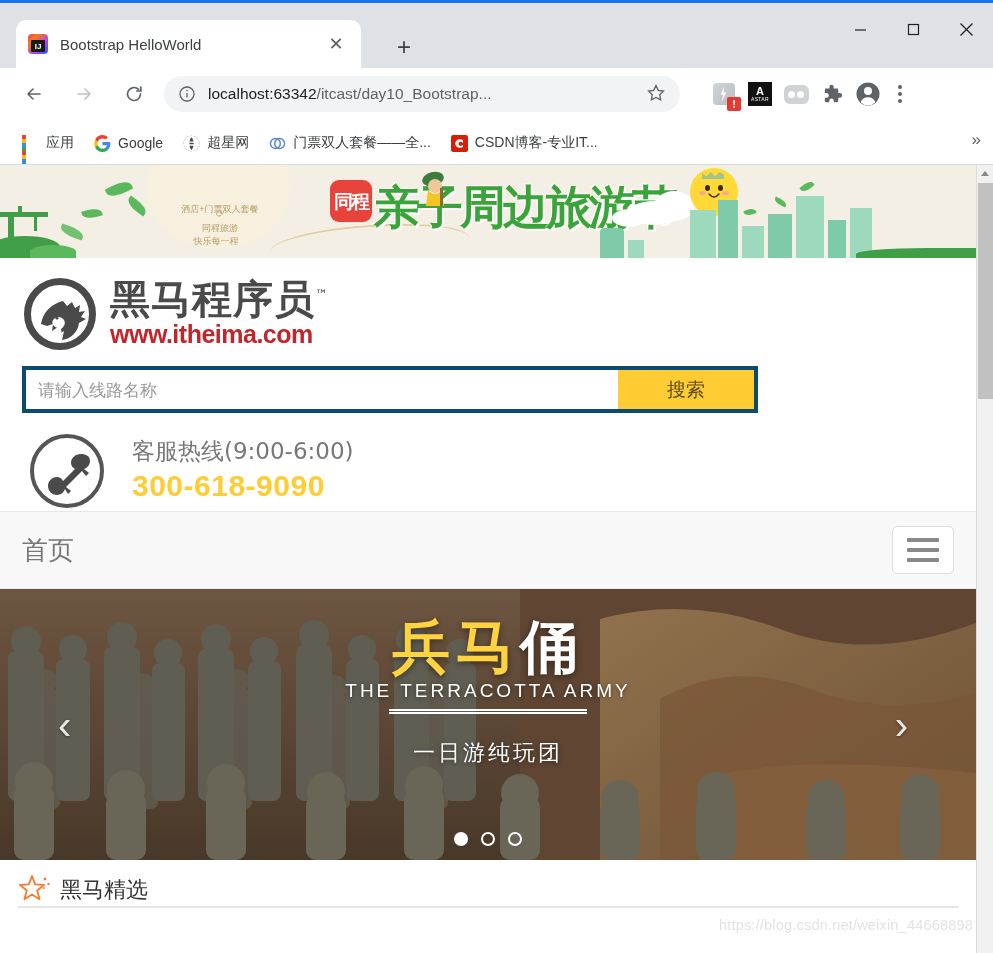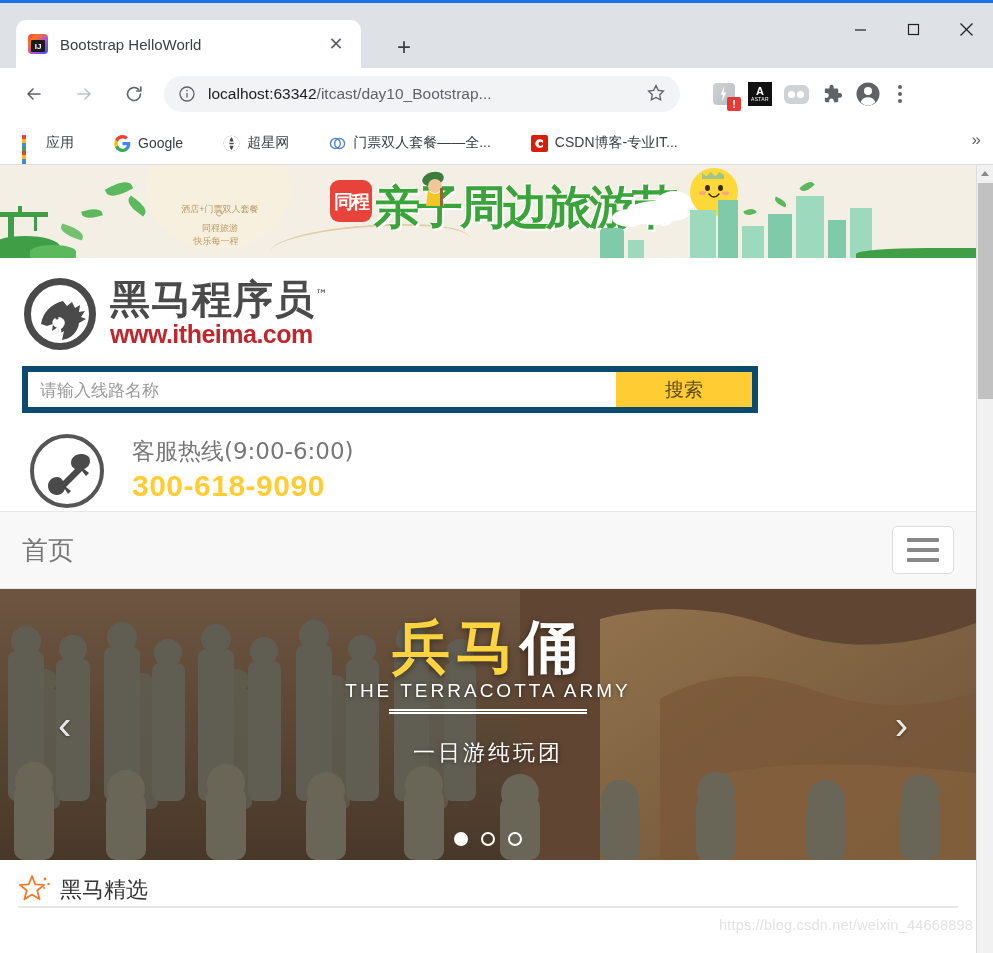--- a/index.html
+++ b/index.html
@@ -83,21 +83,21 @@
   .ext-astar .t { font-size:5px; letter-spacing:.3px; line-height:6px; }
   .ext-pill { width:25px; height:19px; border-radius:6px; background:#d0d3d6; display:flex;
      align-items:center; justify-content:center; gap:2px; }
   .ext-pill i { width:7px; height:7px; border-radius:50%; background:#fff; display:block; }
   .kebab { width:28px; height:36px; display:flex; flex-direction:column; align-items:center;
      justify-content:center; gap:3px; }
   .kebab i { width:4px; height:4px; border-radius:50%; background:#5f6368; display:block; }
 
   .bookmarks {
     position:absolute; top:122px; left:0; width:993px; height:42px; background:#fff;
-    display:flex; align-items:center; padding-left:14px;gap:20px;
+    display:flex; align-items:center; padding-left:14px;
   }
   .bm { display:flex; align-items:center; height:28px; padding:0 8px; margin-right:4px;
      font-size:14px; color:#3c4043; white-space:nowrap; }
   .bm .bmicon { width:17px; height:17px; margin-right:7px; flex:0 0 17px; display:block; }
   .apps-grid { display:grid; grid-template-columns:repeat(3,4px); grid-template-rows:repeat(3,4px);
      gap:2px; width:16px; }
   .apps-grid i { width:4px; height:4px; display:block; }
   .bm-overflow { position:absolute; right:12px; top:130px; font-size:17px; color:#5f6368; }
   .chrome-bottomline { position:absolute; top:164px; left:0; width:993px; height:1px; background:#dadce0; }
 
@@ -155,21 +155,21 @@
      background:#fff; overflow:hidden; }
   .logo-horse { position:absolute; left:6px; top:9px; width:52px; height:48px; }
   .logo-text { margin-left:14px; }
   .logo-cn { font-size:40px; font-weight:bold; color:#4a4a4a; line-height:1.0; letter-spacing:1px;
      font-family:"DejaVu Sans",sans-serif; position:relative; }
   .logo-tm { font-size:13px; vertical-align:super; font-weight:normal; }
   .logo-url { font-size:25px; color:#c0272d; font-weight:bold; line-height:1.1; margin-top:2px;
      font-family:"Liberation Sans",sans-serif; letter-spacing:-.5px; }
 
   .search-row { position:relative; padding-left:22px; padding-top:8px; }
-  .search-wrap { display:flex; width:736px; height:47px; border:6px solid #0c4a6e; background:#fc3; }
+  .search-wrap { display:flex; width:736px; height:47px; border:4px solid #0c4a6e; background:#fc3; }
   .search-input { flex:1; border:none; outline:none; background:#fff; padding:0 12px;
      font-size:17px; color:#333; font-family:"DejaVu Sans",sans-serif; }
   .search-input::placeholder { color:#999; }
   .search-btn { width:136px; background:#fc3; border:none; color:#5a4a1a; font-size:19px;
      font-family:Liberation Sans, sans-serif; cursor:pointer; }
 
   .phone-row { display:flex; align-items:center; padding-left:30px; padding-top:18px; height:98px; }
   .phone-circle { width:74px; height:74px; border-radius:50%; border:4px solid #555; position:relative; background:#fff; }
   .phone-glyph { position:absolute; left:14px; top:12px; width:46px; height:48px; }
   .phone-text { margin-left:28px; }

